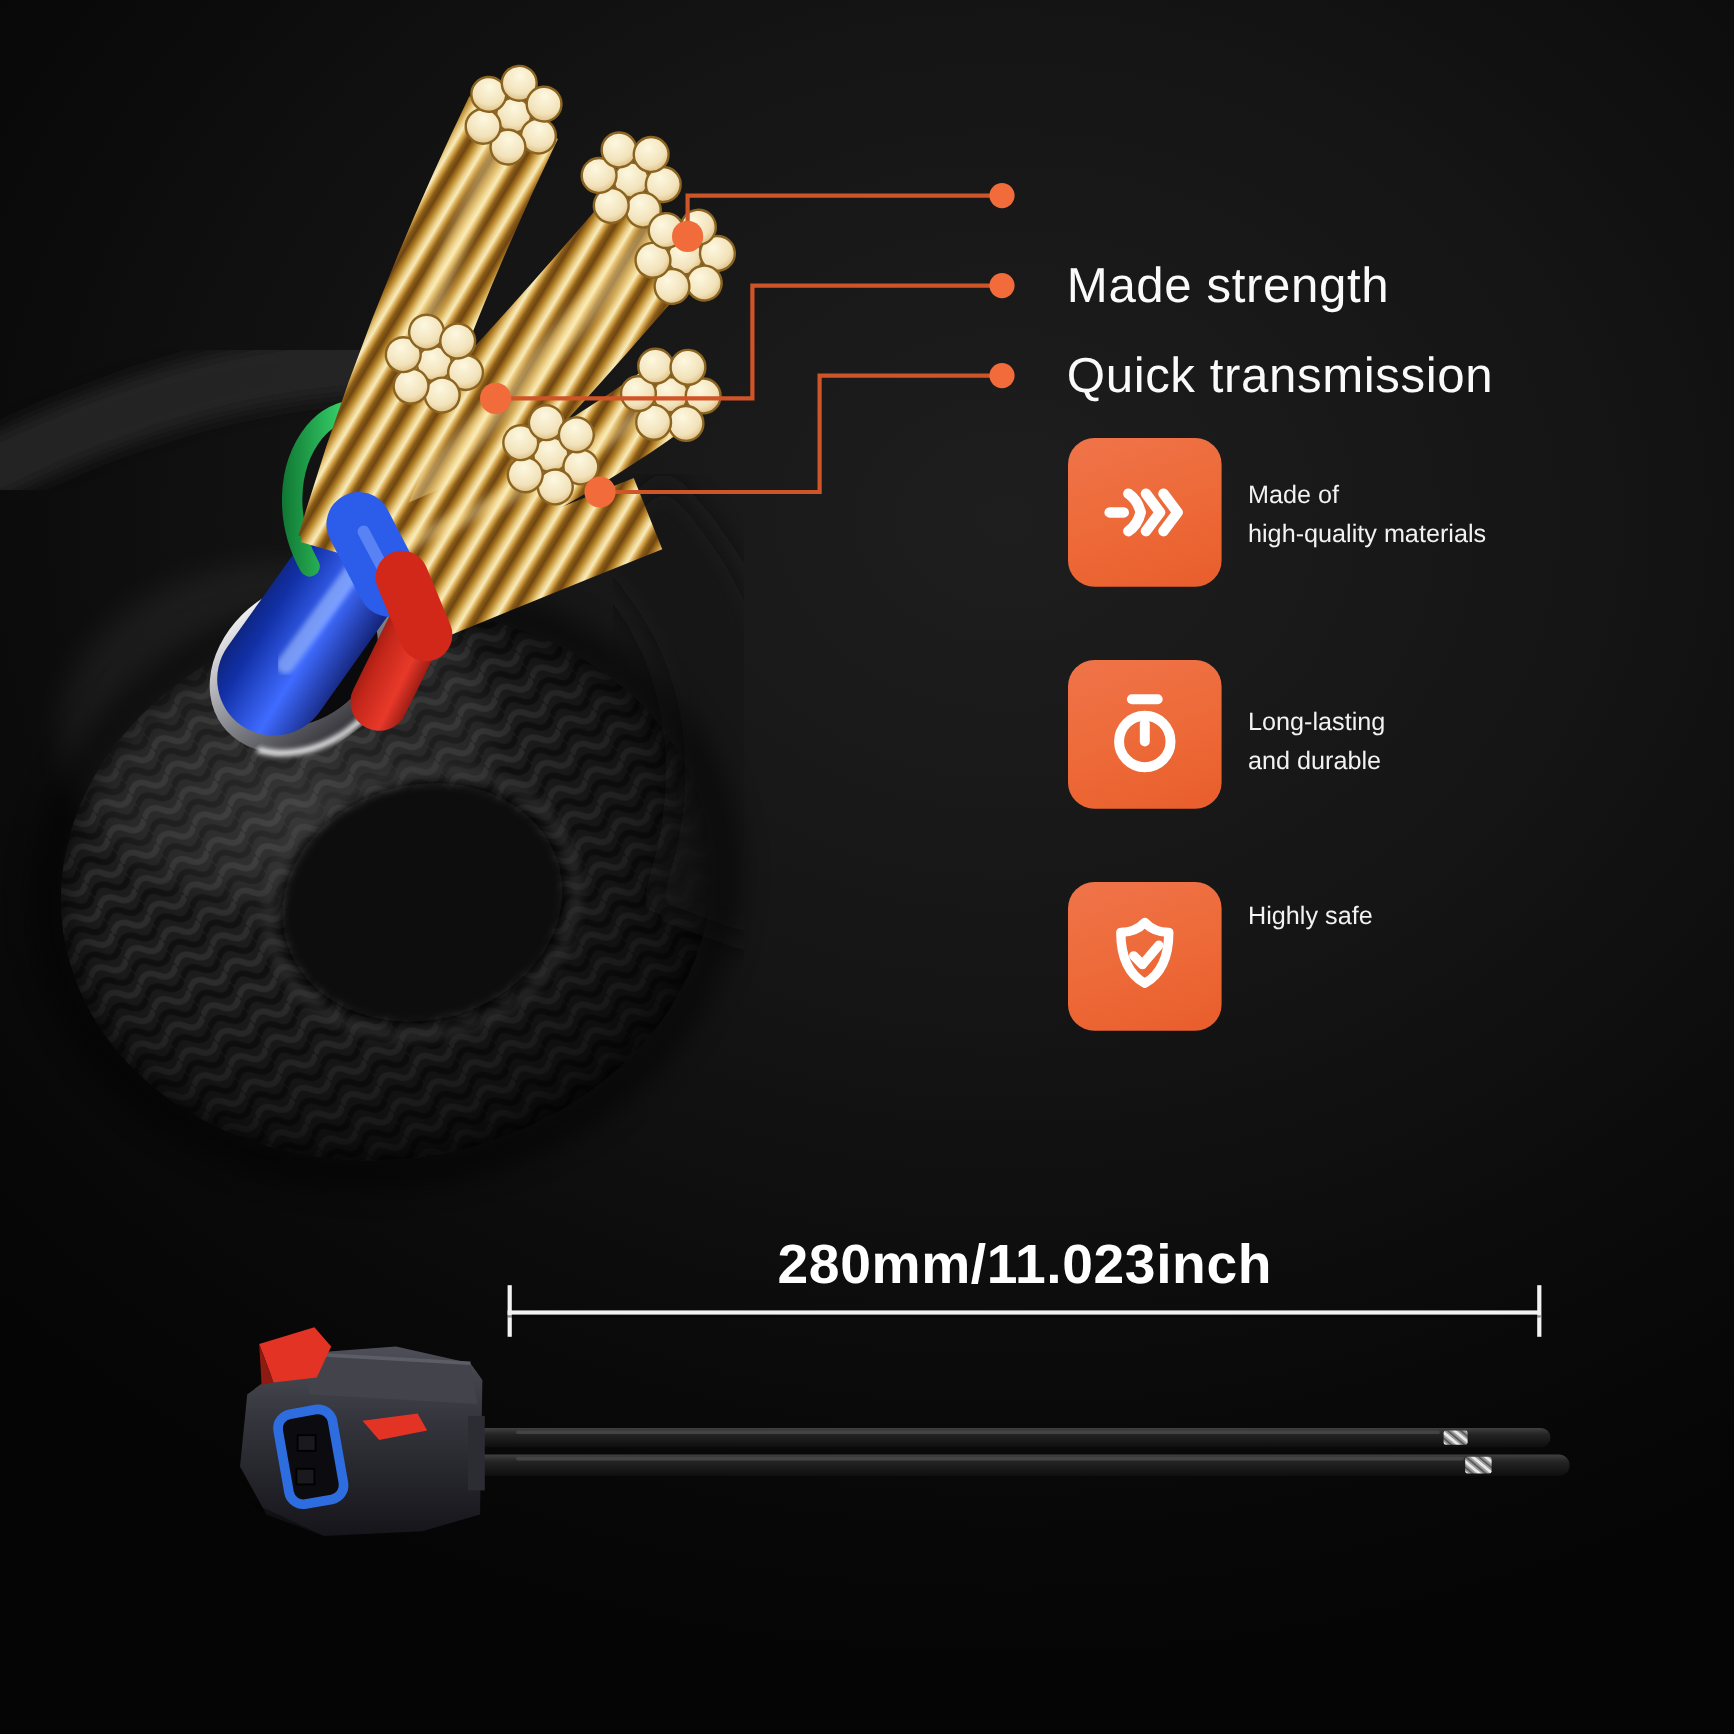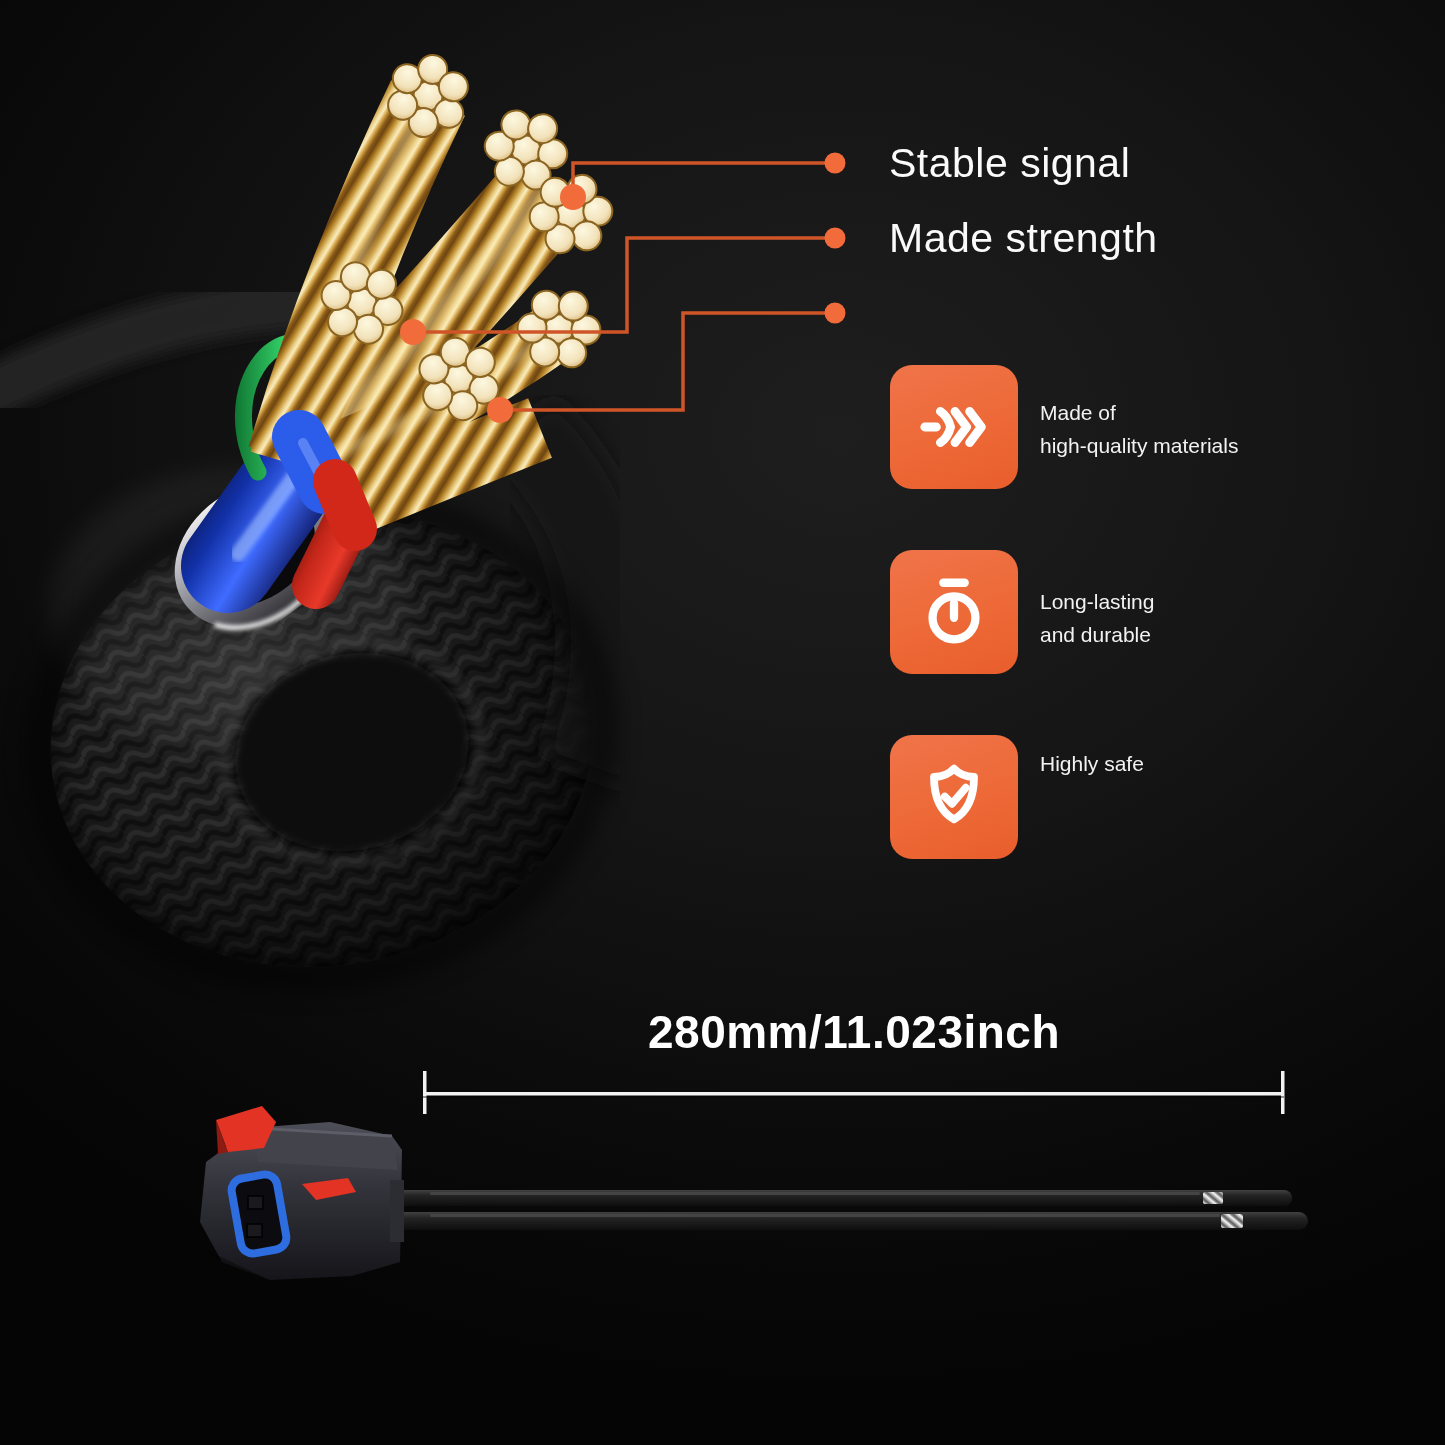--- a/index.html
+++ b/index.html
@@ -22,21 +22,21 @@
     display:flex;align-items:center;justify-content:center;
   }
   .b1{top:365px}.b2{top:550px}.b3{top:735px}
   .badge svg{width:78px;height:78px;}
   .benefit-text{
     position:absolute;left:1040px;color:#f2f2f2;font-size:21px;line-height:33px;
     white-space:nowrap;font-weight:400;
   }
   .t1{top:396px}.t2{top:585px}.t3{top:747px}
   .measure-label{
-    position:absolute;left:424px;top:1005px;width:860px;text-align:center;
+    position:absolute;left:424px;top:1026px;width:860px;text-align:center;
     color:#ffffff;font-size:46px;font-weight:700;letter-spacing:.5px;white-space:nowrap;
   }
 </style>
 </head>
 <body>
 
 <div class="canvas">
 
   <svg class="art" width="1445" height="1445" viewBox="0 0 1445 1445">
     <defs>
@@ -219,22 +219,22 @@
       <path d="M 216 1120 L 228 1152 L 218 1154 Z" fill="#8e1b12"></path>
       <path d="M 302 1184 L 348 1178 L 356 1192 L 316 1200 Z" fill="#e23324"></path>
       <rect x="236" y="1176" width="46" height="76" rx="12" transform="rotate(-10 259 1214)" fill="#0c0c10" stroke="#2e6de0" stroke-width="8"></rect>
       <rect x="248" y="1196" width="15" height="13" fill="#1a1a1e" stroke="#000" stroke-width="1.5"></rect>
       <rect x="247" y="1224" width="15" height="13" fill="#1a1a1e" stroke="#000" stroke-width="1.5"></rect>
       <rect x="390" y="1180" width="14" height="62" fill="#2c2c33"></rect>
       <path d="M 206 1250 L 270 1280 L 222 1262 Z" fill="#000" opacity=".35"></path>
     </g>
   </svg>
 
-  <div class="feature-row f1">Stable signal</div>
   <div class="feature-row f2">Made strength</div>
+  <div class="feature-row f3">Quick transmission</div>
 
   <div class="badge b1">
     <svg viewBox="0 0 80 80">
       <g fill="none" stroke="#ffffff" stroke-width="9" stroke-linecap="round" stroke-linejoin="round">
         <path d="M10 40 H22"></path>
         <path d="M26 24 C32 28 35 34 36.5 40 C35 46 32 52 26 56"></path>
         <path d="M41 24 L53 40 L41 56"></path>
         <path d="M56 24 L68 40 L56 56"></path>
       </g>
     </svg>

